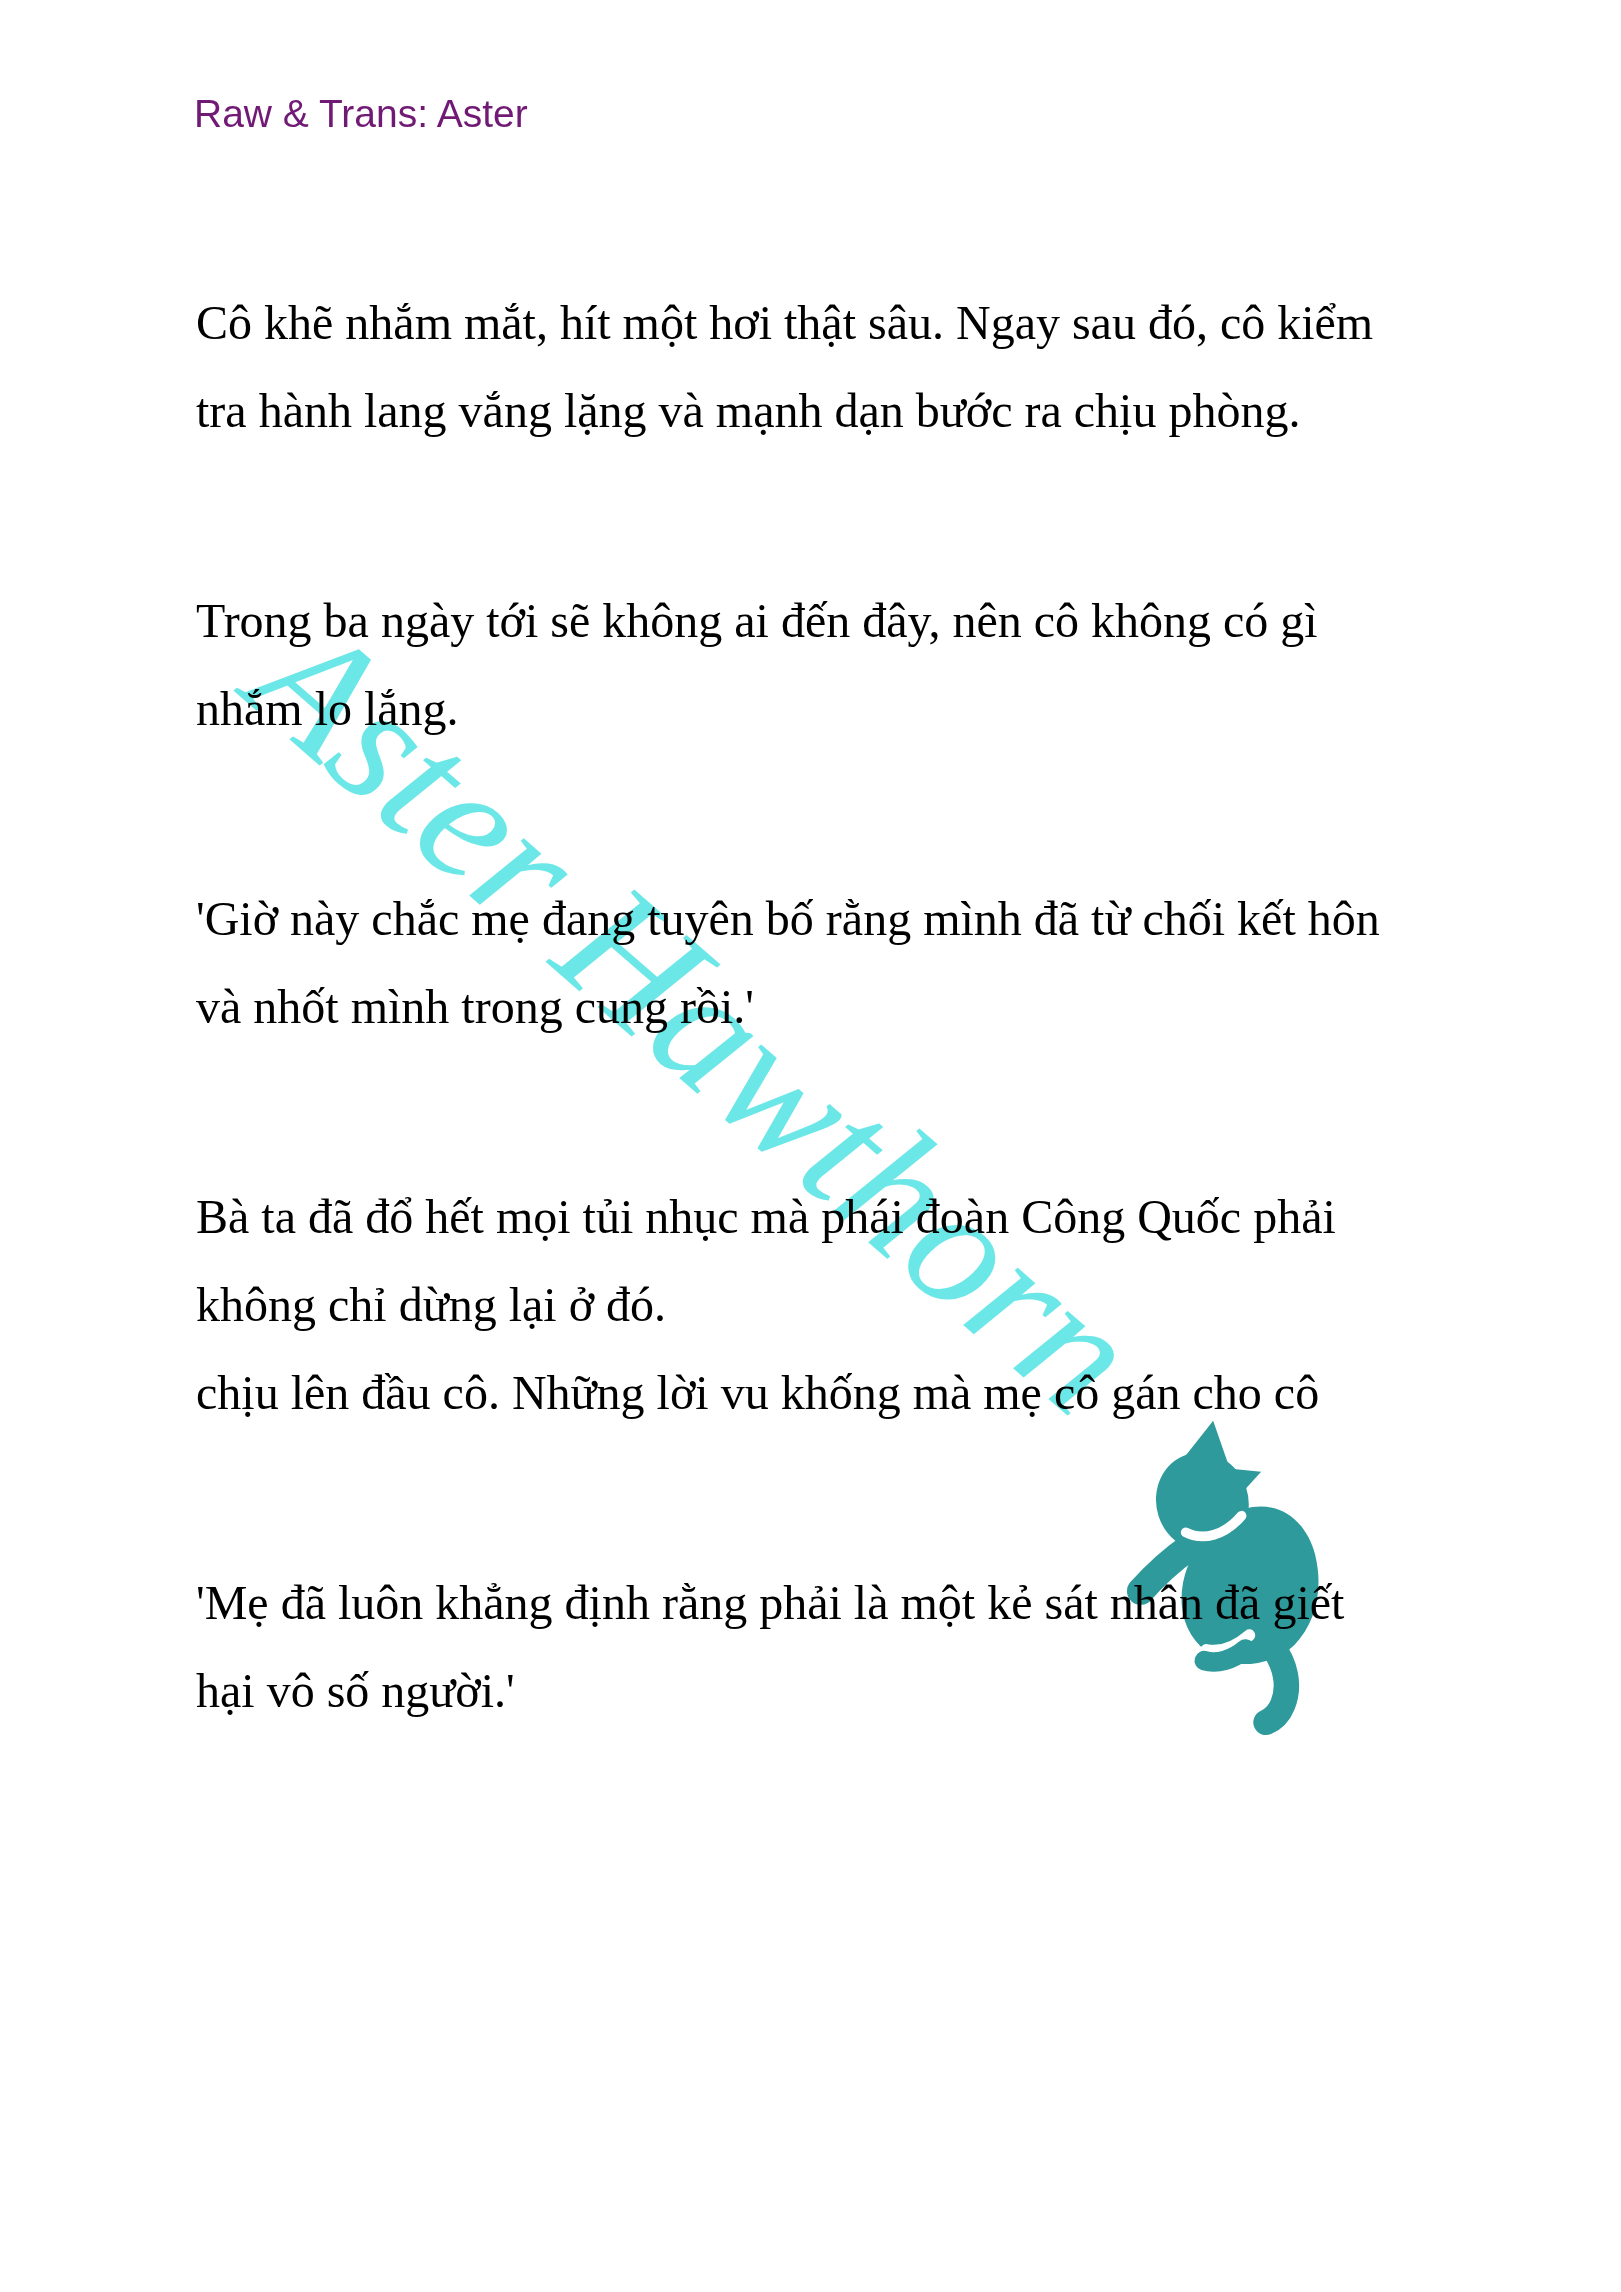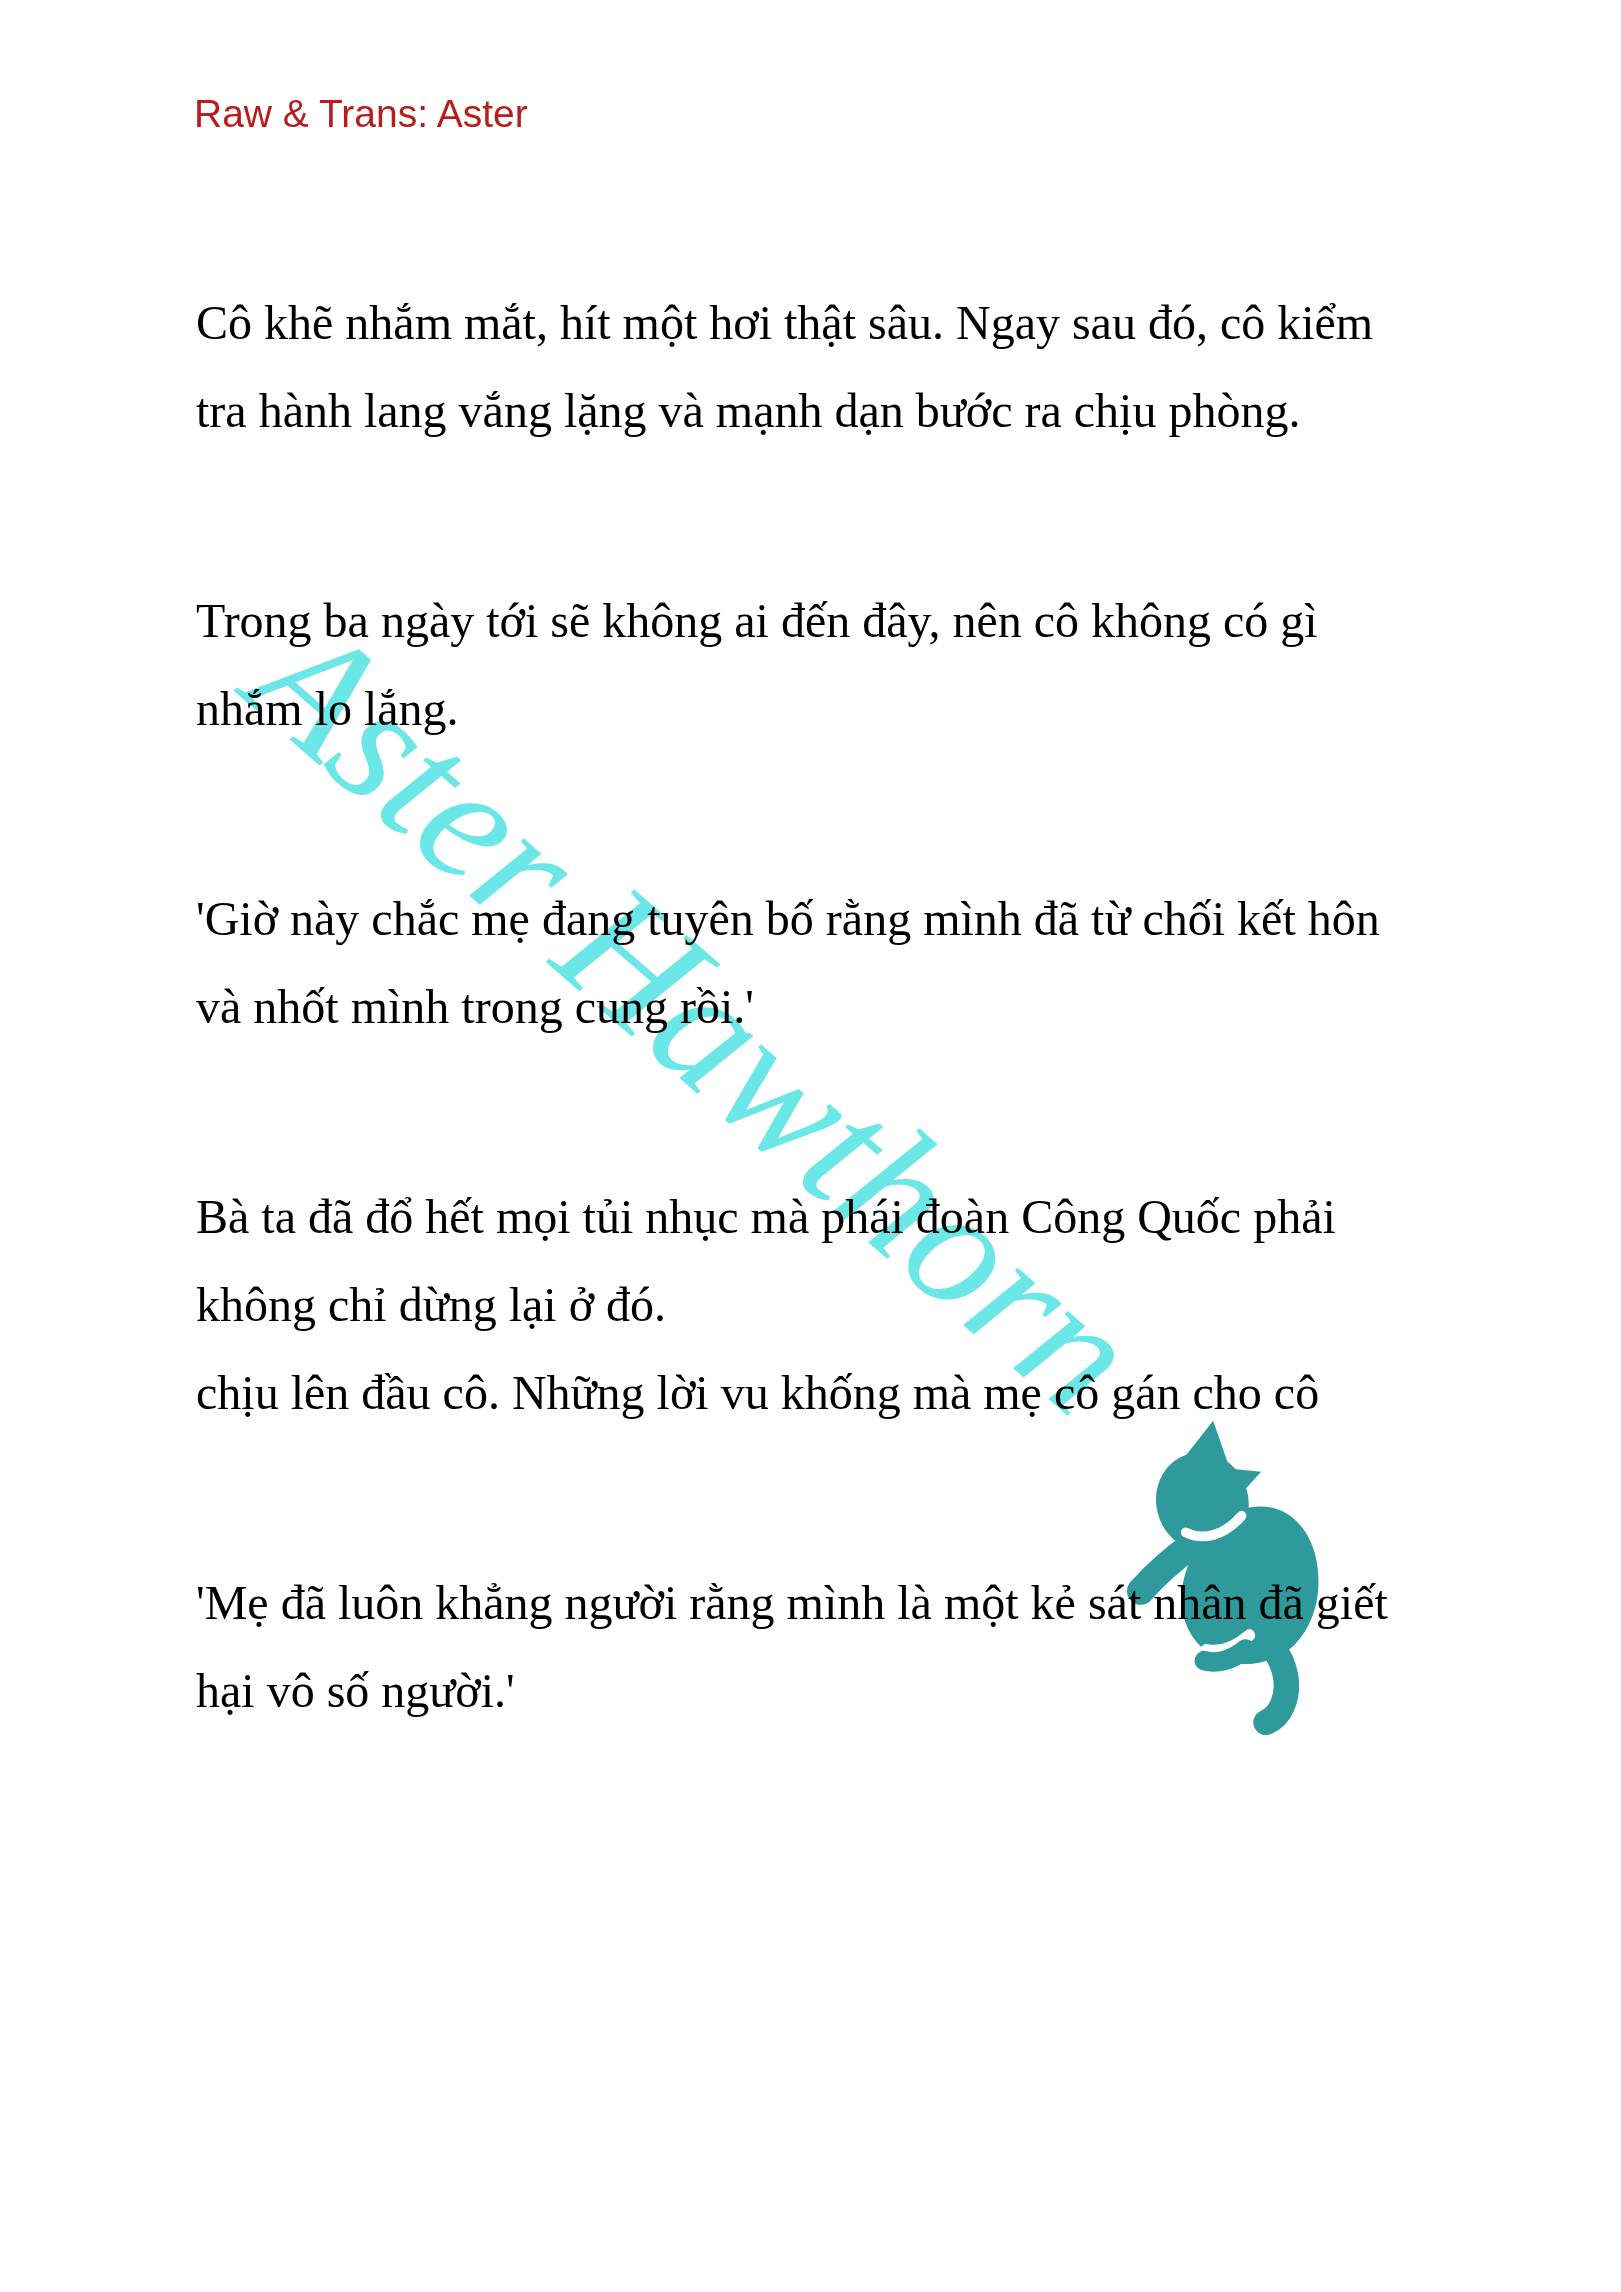--- a/index.html
+++ b/index.html
@@ -38,21 +38,21 @@
     top: 1411px;
     z-index: 1;
   }
   .credit {
     position: absolute;
     left: 194px;
     top: 94px;
     font-family: "Liberation Sans", sans-serif;
     font-size: 39px;
     line-height: 1;
-    color: #b91c1c;
+    color: #701a75;
     z-index: 2;
     white-space: nowrap;
   }
   .content {
     position: absolute;
     left: 196px;
     top: 279px;
     width: 1235px;
     font-size: 48px;
     line-height: 88px;
@@ -106,19 +106,19 @@
     <p>
       <span class="line">'Giờ này chắc mẹ đang tuyên bố rằng mình đã từ chối kết hôn</span>
       <span class="line">và nhốt mình trong cung rồi.'</span>
     </p>
     <p>
       <span class="line">Bà ta đã đổ hết mọi tủi nhục mà phái đoàn Công Quốc phải</span>
       <span class="line">không chỉ dừng lại ở đó.</span>
       <span class="line">chịu lên đầu cô. Những lời vu khống mà mẹ cô gán cho cô</span>
     </p>
     <p>
-      <span class="line">'Mẹ đã luôn khẳng người rằng mình là một kẻ sát nhân đã giết</span>
+      <span class="line">'Mẹ đã luôn khẳng định rằng phải là một kẻ sát nhân đã giết</span>
       <span class="line">hại vô số người.'</span>
     </p>
   </div>
 
 </div>
 
 
 </body></html>

